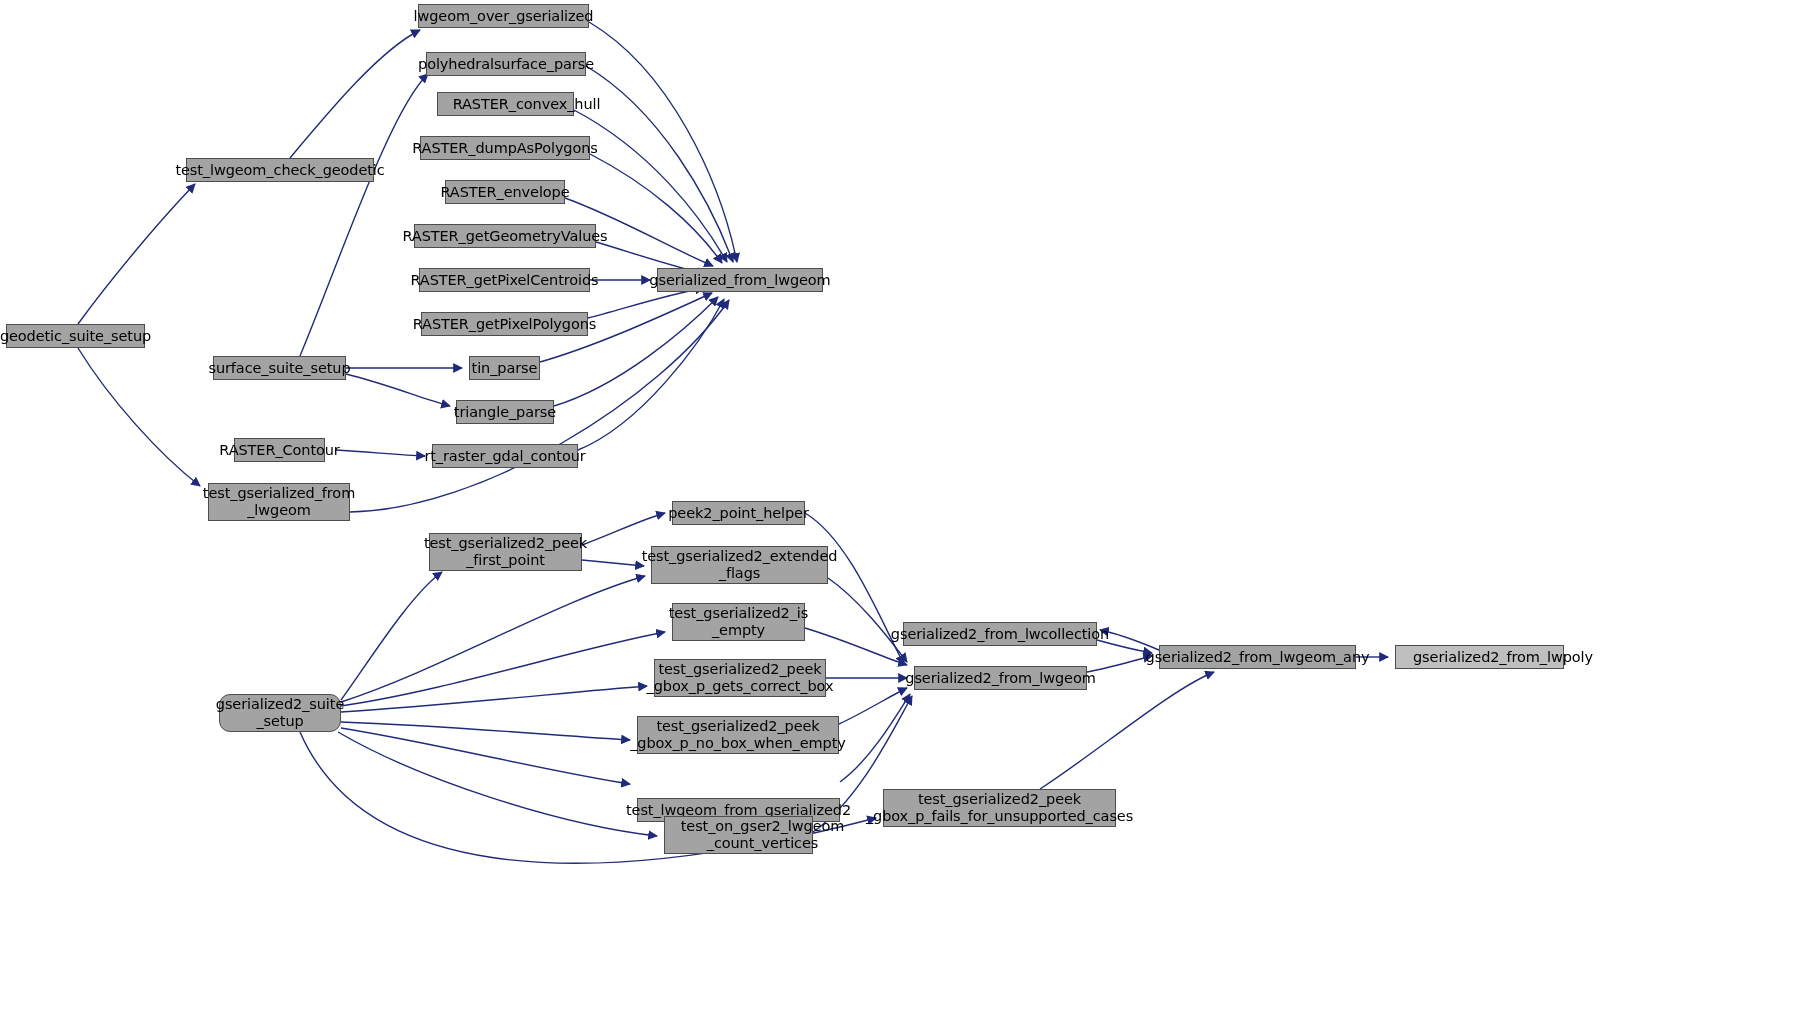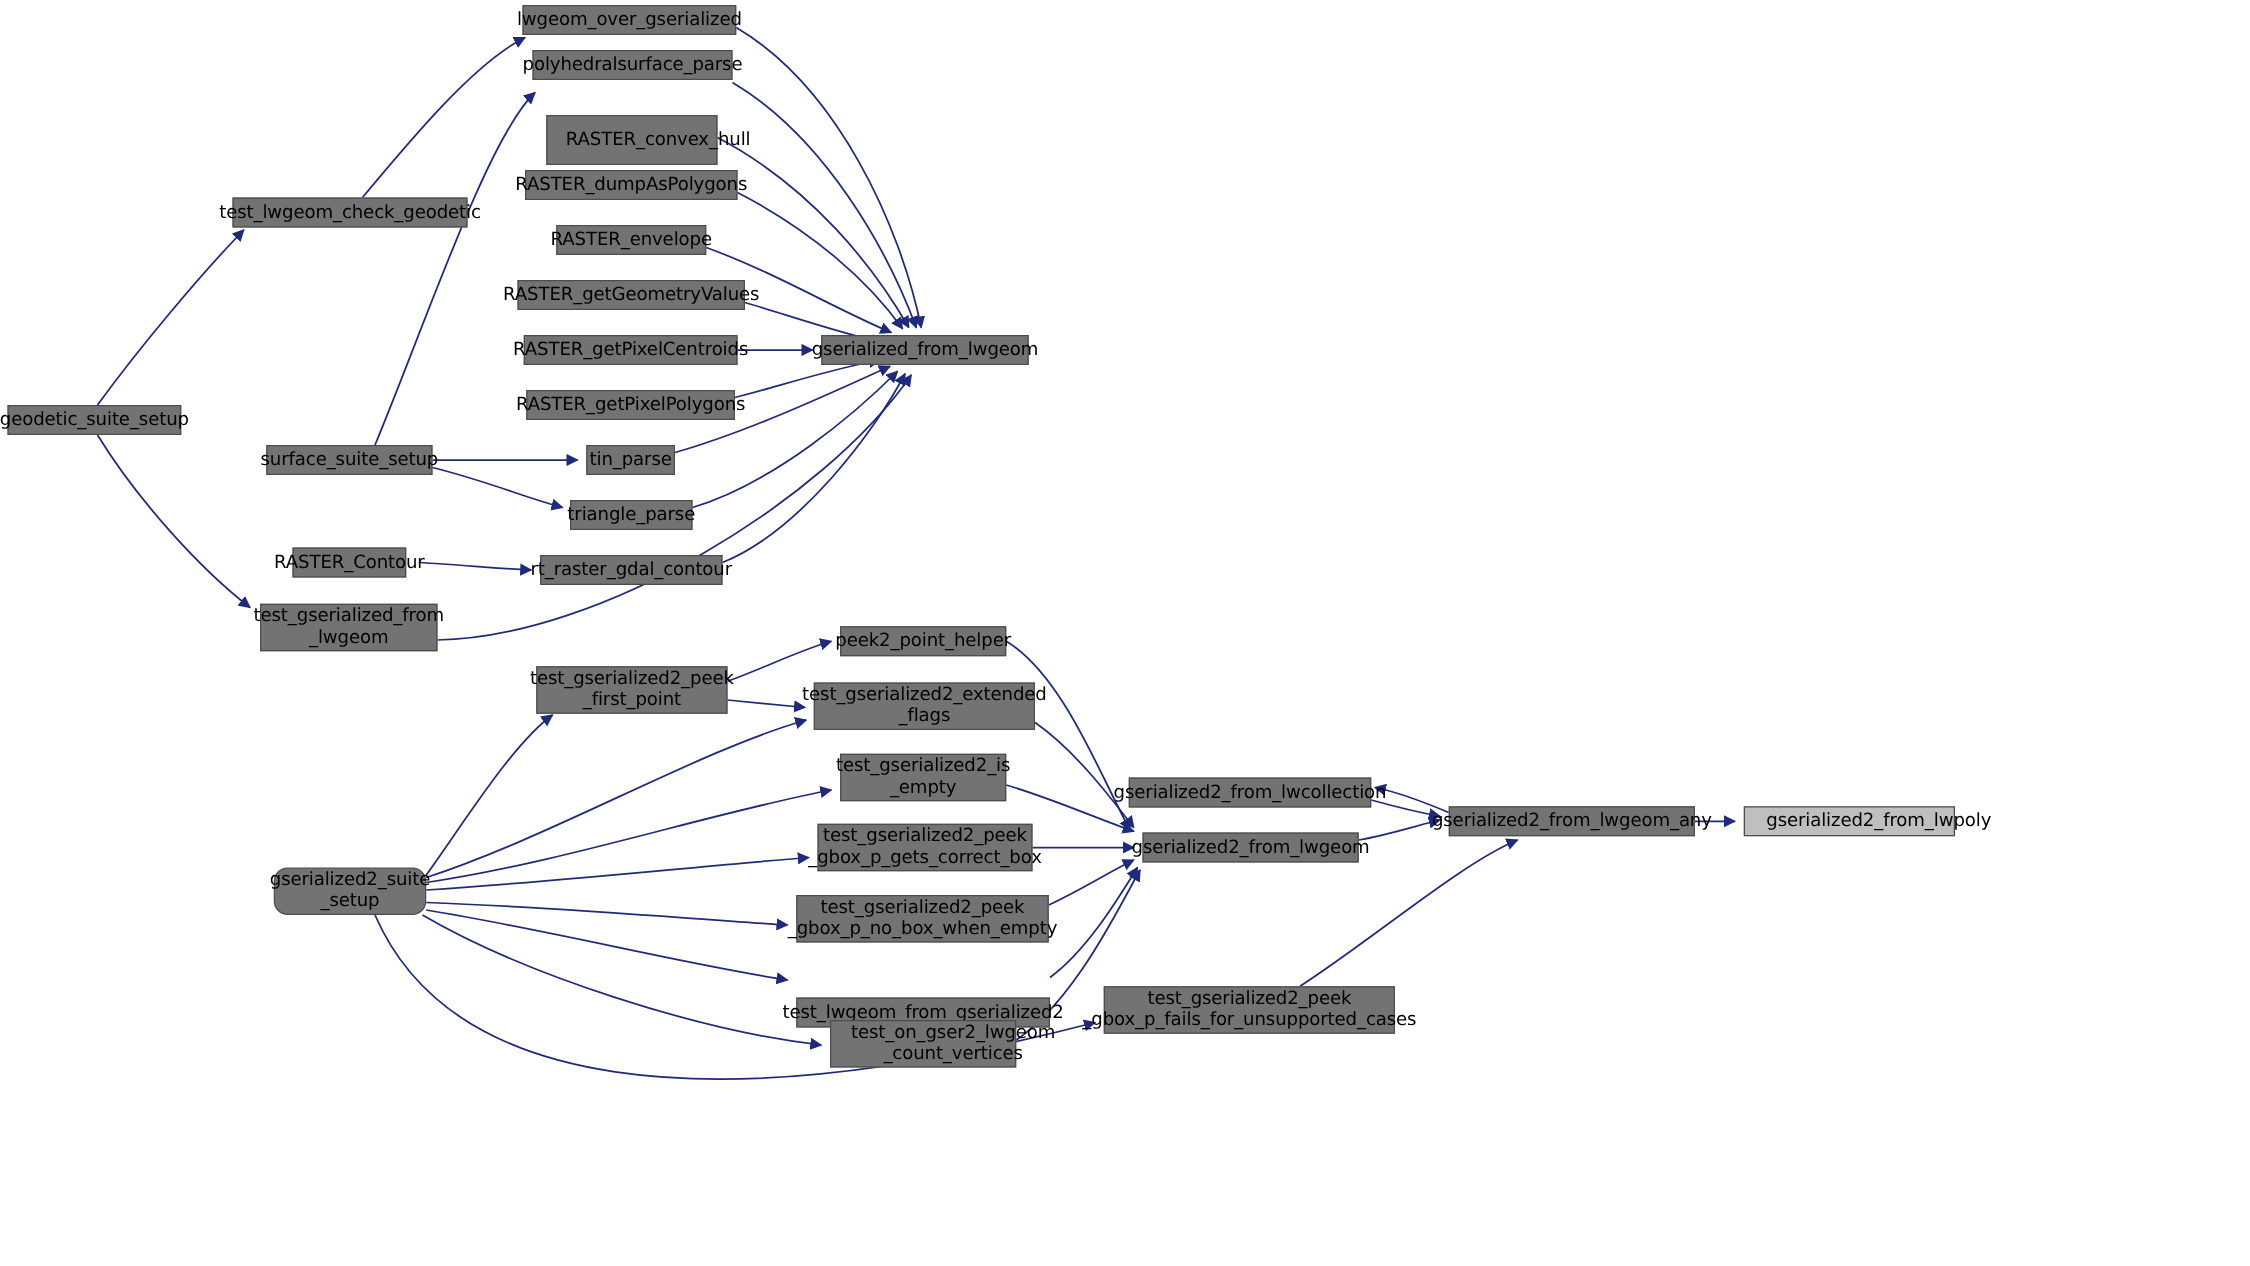--- a/index.html
+++ b/index.html
@@ -20,21 +20,21 @@
     left: 0;
     top: 0;
     width: 1800px;
     height: 1013px;
     pointer-events: none;
   }
   .node {
     position: absolute;
     box-sizing: border-box;
     border: 1px solid #4d4d4d;
-    background: #737373;
+    background: #a3a3a3;
     color: #000000;
     display: flex;
     align-items: center;
     justify-content: center;
     text-align: center;
     font-size: 14.5px;
     line-height: 1.15;
     white-space: pre;
     letter-spacing: -0.1px;
     z-index: 5;
@@ -95,22 +95,22 @@
         <path d="M 1097,640 C 1115,645 1135,650 1152,653" fill="none" stroke="#1f2a7a" stroke-width="1.4" marker-end="url(#arrow)"></path>
         <path d="M 1159,650 C 1140,642 1120,634 1100,630" fill="none" stroke="#1f2a7a" stroke-width="1.4" marker-end="url(#arrow)"></path>
         <path d="M 1040,789 C 1100,750 1170,690 1214,672" fill="none" stroke="#1f2a7a" stroke-width="1.4" marker-end="url(#arrow)"></path>
         <path d="M 1356,657 L 1388,657" fill="none" stroke="#1f2a7a" stroke-width="1.4" marker-end="url(#arrow)"></path>
       </g>
   </svg>
   <div id="node-layer">
       <div class="node" style="left: 6px; top: 324px; width: 139px; height: 24px;">geodetic_suite_setup</div>
       <div class="node" style="left: 186px; top: 158px; width: 188px; height: 24px;">test_lwgeom_check_geodetic</div>
       <div class="node" style="left: 418px; top: 4px; width: 171px; height: 24px;">lwgeom_over_gserialized</div>
-      <div class="node" style="left: 426px; top: 40px; width: 160px; height: 24px;">polyhedralsurface_parse</div>
-      <div class="node" style="left: 437px; top: 92px; width: 137px; height: 40px; padding-left: 42px;">RASTER_convex_hull</div>
+      <div class="node" style="left: 426px; top: 52px; width: 160px; height: 24px;">polyhedralsurface_parse</div>
+      <div class="node" style="left: 437px; top: 92px; width: 137px; height: 24px; padding-left: 42px;">RASTER_convex_hull</div>
       <div class="node" style="left: 420px; top: 136px; width: 170px; height: 24px;">RASTER_dumpAsPolygons</div>
       <div class="node" style="left: 445px; top: 180px; width: 120px; height: 24px;">RASTER_envelope</div>
       <div class="node" style="left: 414px; top: 224px; width: 182px; height: 24px;">RASTER_getGeometryValues</div>
       <div class="node" style="left: 419px; top: 268px; width: 171px; height: 24px;">RASTER_getPixelCentroids</div>
       <div class="node" style="left: 421px; top: 312px; width: 167px; height: 24px;">RASTER_getPixelPolygons</div>
       <div class="node" style="left: 657px; top: 268px; width: 166px; height: 24px;">gserialized_from_lwgeom</div>
       <div class="node" style="left: 213px; top: 356px; width: 133px; height: 24px;">surface_suite_setup</div>
       <div class="node" style="left: 469px; top: 356px; width: 71px; height: 24px;">tin_parse</div>
       <div class="node" style="left: 456px; top: 400px; width: 98px; height: 24px;">triangle_parse</div>
       <div class="node" style="left: 234px; top: 438px; width: 91px; height: 24px;">RASTER_Contour</div>

